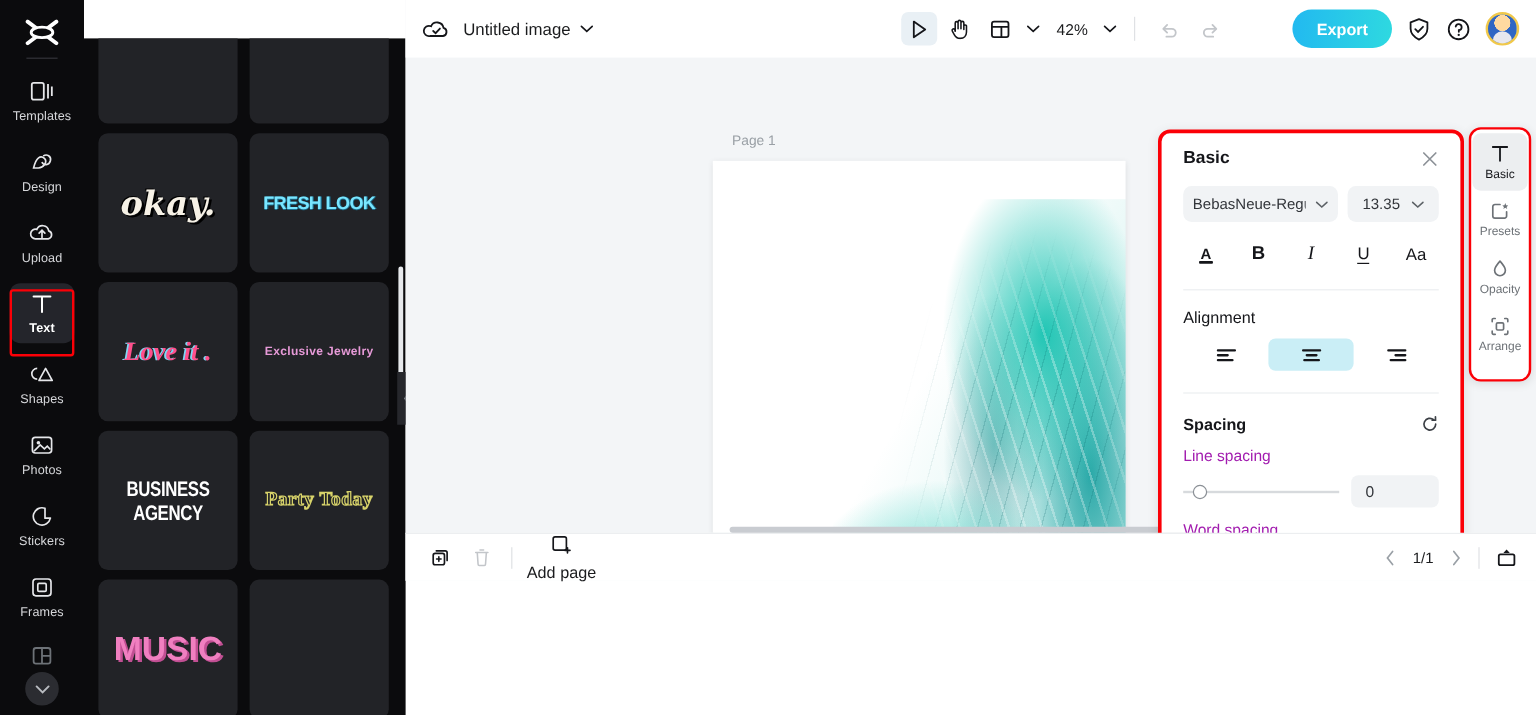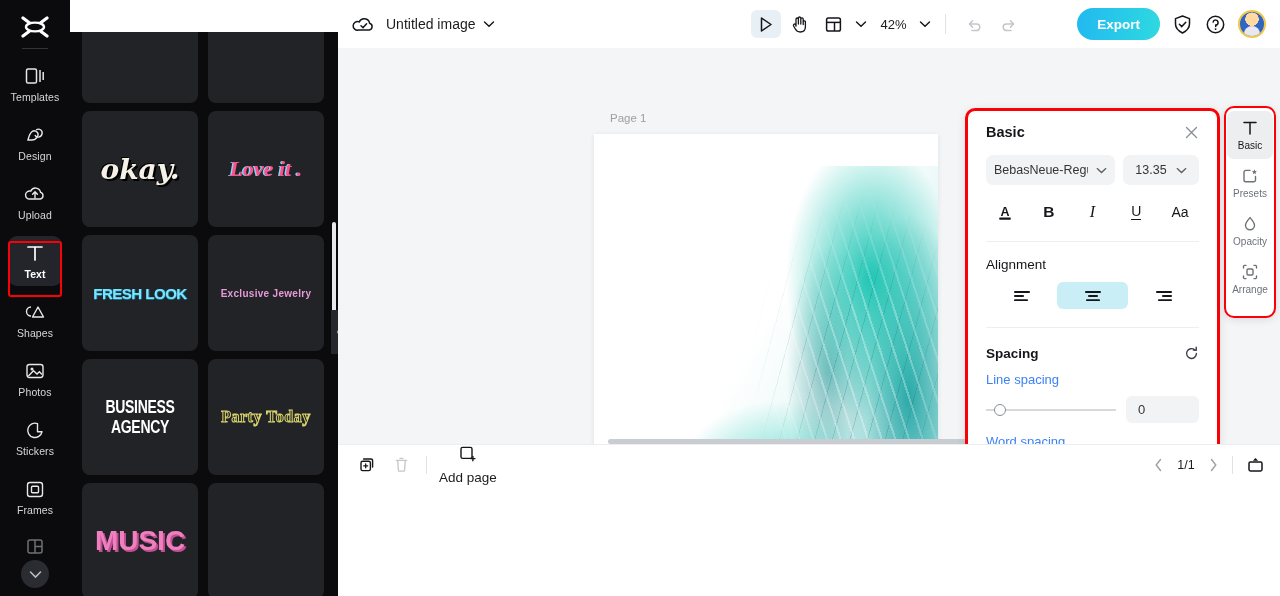--- a/index.html
+++ b/index.html
@@ -198,21 +198,21 @@
              cursor:pointer; font-size: 16px; color:#15161a; border-radius: 5px; }
   .hr { height:1px; background:#eceef0; margin: 16px 0 0; }
   .sec-title { font-size: 13.5px; color:#15161a; margin-top: 15px; }
   .sec-title.bold { font-weight: bold; }
   .align-row { display:flex; align-items:center; justify-content:space-between; margin-top: 10px; }
   .align-btn { width: 72px; height: 27px; border-radius: 6px; display:flex; align-items:center;
                justify-content:center; cursor:pointer; }
   .align-btn.sel { background:#caeef6; }
   .sec-head { display:flex; align-items:center; margin-top: 18px; }
   .sec-head .reset { margin-left:auto; cursor:pointer; }
-  .slider-label { font-size: 13px; color:#3b82f6; margin-top: 11px; }
+  .slider-label { font-size: 13px; color:#a21caf; margin-top: 11px; }
   .slider-row { display:flex; align-items:center; gap: 10px; margin-top: 9px; }
   .slider { position:relative; flex: 1 1 auto; height: 14px; }
   .slider .track { position:absolute; left: 0; right: 0; top: 6px; height: 2px; background:#d7dadd; }
   .slider .knob { position:absolute; left: 8px; top: 1px; width: 12px; height: 12px;
                   border-radius:50%; background:#fff; border: 1.6px solid #8b9096; cursor:pointer; }
   .num-box { width: 73px; height: 27px; background:#f1f3f5; border-radius:6px;
              display:flex; align-items:center; padding: 0 12px; font-size: 13px; color:#32353a; }
   .row-lr { display:flex; align-items:center; margin-top: 16px; }
   .row-lr .lbl { font-size: 13.5px; color:#15161a; }
   .row-lr .act { margin-left:auto; cursor:pointer; }
@@ -350,24 +350,24 @@
       <div class="tpl-cell">
           <span></span>
         </div>
       <div class="tpl-cell">
           <span></span>
         </div>
       <div class="tpl-cell">
           <span class="t-okay">okay.</span>
         </div>
       <div class="tpl-cell">
+          <span class="t-fresh">FRESH LOOK</span>
+        </div>
+      <div class="tpl-cell">
           <span class="t-love">Love it .</span>
-        </div>
-      <div class="tpl-cell">
-          <span class="t-fresh">FRESH LOOK</span>
         </div>
       <div class="tpl-cell">
           <span class="t-excl">Exclusive Jewelry</span>
         </div>
       <div class="tpl-cell">
           <span class="t-biz">BUSINESS AGENCY</span>
         </div>
       <div class="tpl-cell">
           <span class="t-party">Party Today</span>
         </div>

